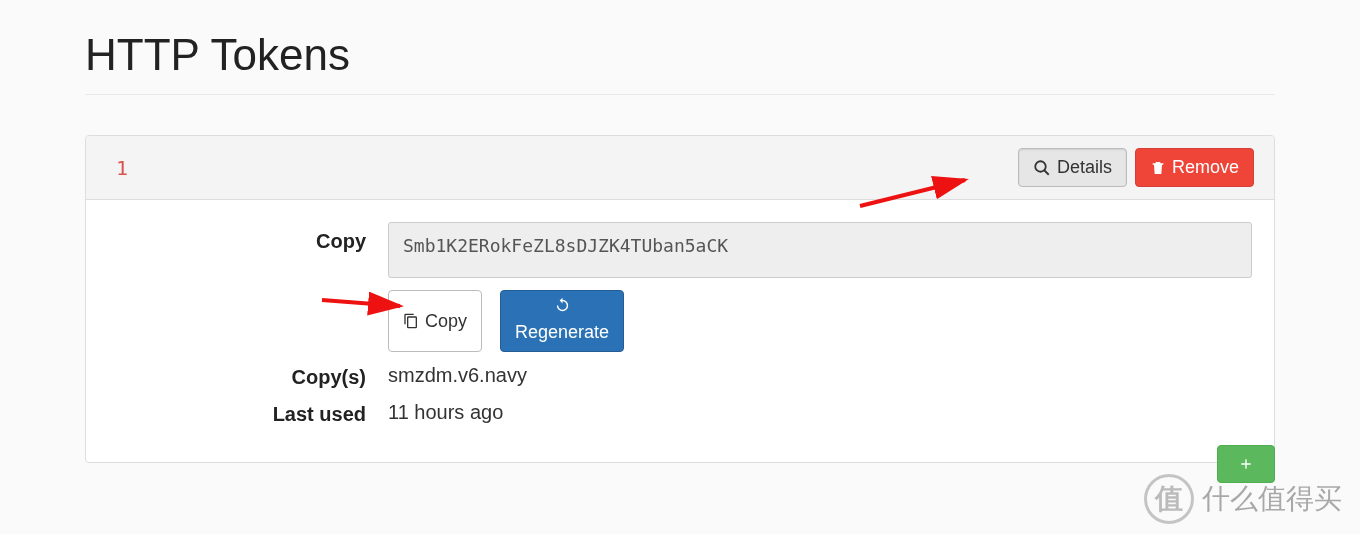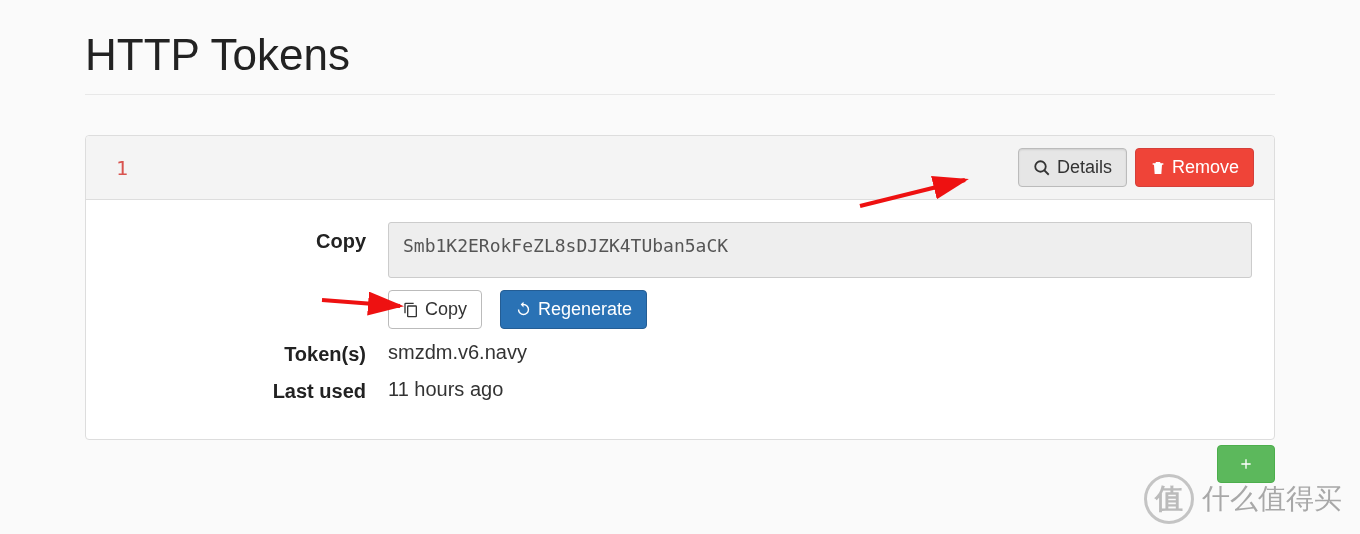--- a/index.html
+++ b/index.html
@@ -63,20 +63,21 @@
       background: #fff;
     }
     .btn-default.active {
       background: #e6e6e6;
       box-shadow: inset 0 1px 2px rgba(0,0,0,0.1);
     }
     .btn-primary {
       background: #2a72b5;
       border-color: #245d94;
       color: #fff;
+      flex-direction: column;
     }
     .btn-danger {
       background: #ef4438;
       border-color: #d43f3a;
       color: #fff;
       font-weight: 500;
     }
     .btn-success {
       background: #5cb85c;
       border-color: #4cae4c;
@@ -211,21 +212,21 @@
                     <path d="M12 4V1L8 5l4 4V6a6 6 0 1 1-6 6H4a8 8 0 1 0 8-8z"></path>
                   </svg>
               </span>
               <span>Regenerate</span>
             </button>
           </div>
         </div>
       </div>
 
       <div class="form-row">
-        <div class="form-label">Token(s)</div>
+        <div class="form-label">Copy(s)</div>
         <div class="form-value">smzdm.v6.navy</div>
       </div>
 
       <div class="form-row">
         <div class="form-label">Last used</div>
         <div class="form-value">11 hours ago</div>
       </div>
     </div>
   </div>
 </div>

